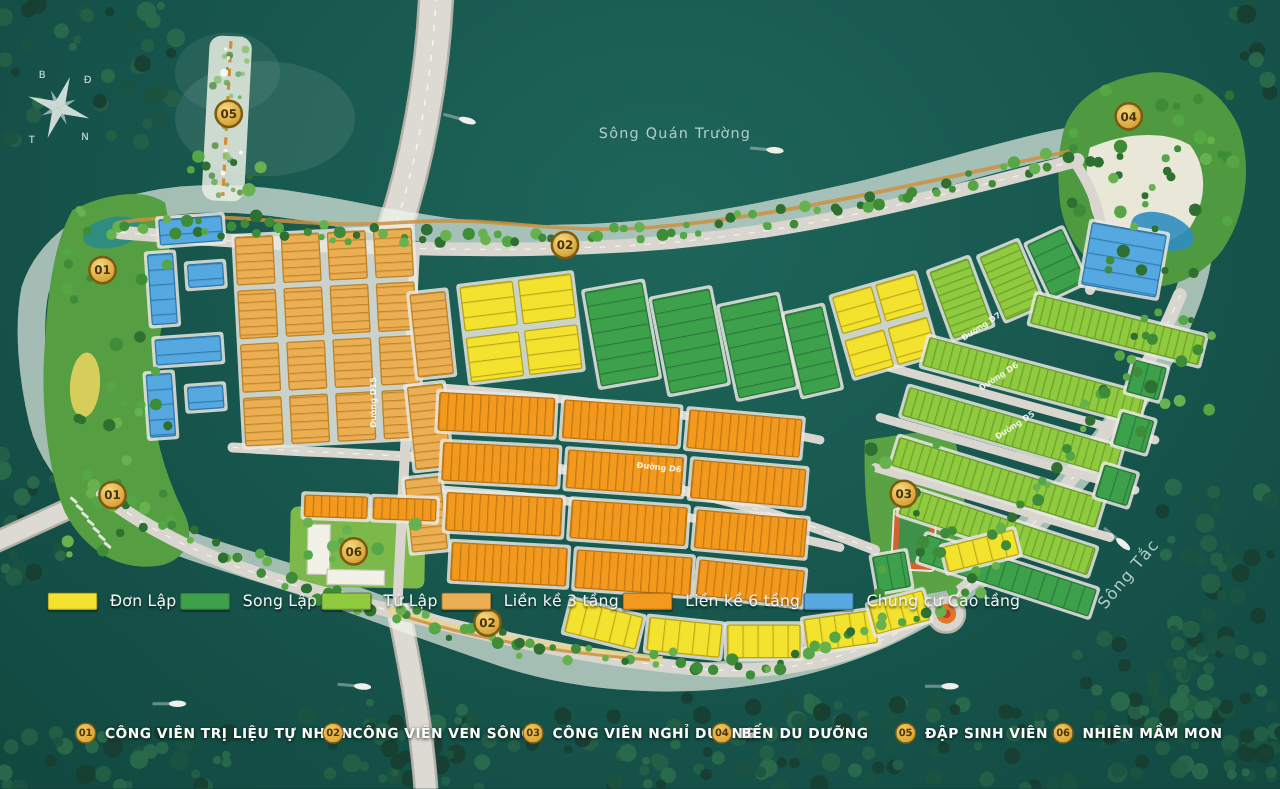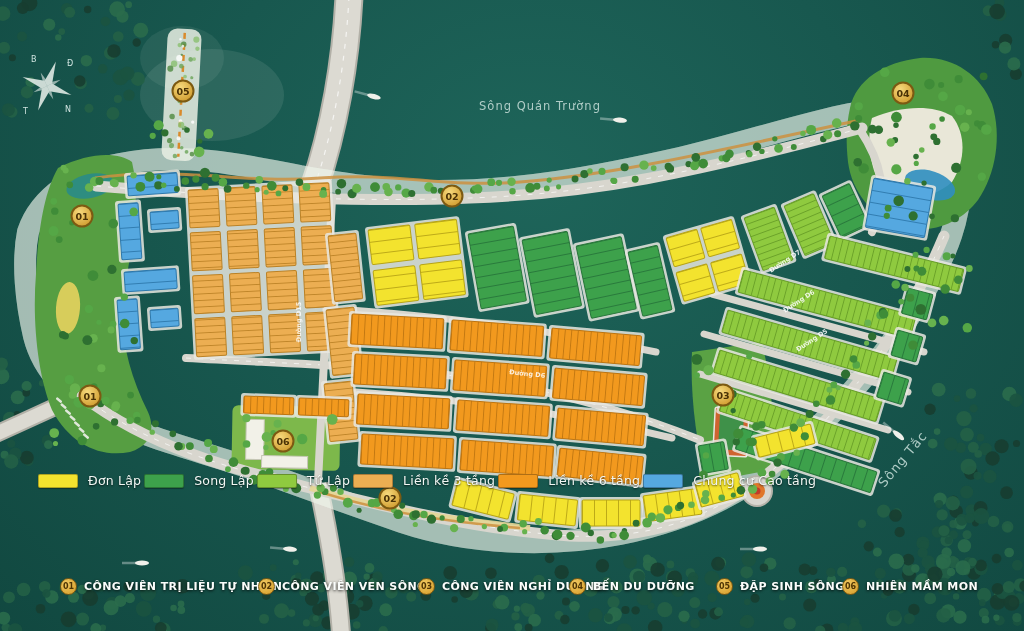--- a/index.html
+++ b/index.html
@@ -1257,20 +1257,20 @@
       <div class="amenity-item" style="left: 418px;">
         <span class="amenity-num">03</span>
         <span class="amenity-label">CÔNG VIÊN NGHỈ DƯỠNG</span>
       </div>
       <div class="amenity-item" style="left: 569px;">
         <span class="amenity-num">04</span>
         <span class="amenity-label">BẾN DU DƯỠNG</span>
       </div>
       <div class="amenity-item" style="left: 716px;">
         <span class="amenity-num">05</span>
-        <span class="amenity-label">ĐẬP SINH SÔNG</span>
+        <span class="amenity-label">ĐẬP SINH VIÊN</span>
       </div>
       <div class="amenity-item" style="left: 842px;">
         <span class="amenity-num">06</span>
         <span class="amenity-label">NHIÊN MẦM MON</span>
       </div>
     </div>
 </div>
 
 </body></html>

